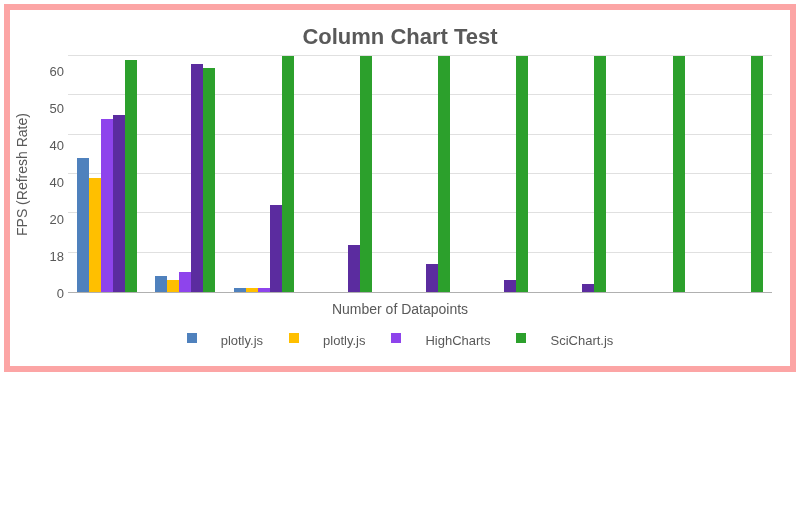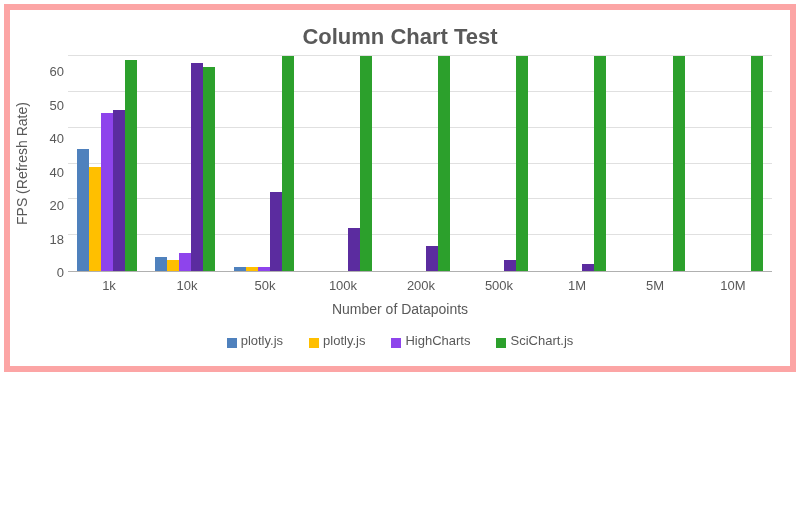--- a/index.html
+++ b/index.html
@@ -96,22 +96,22 @@
       padding: 8px 0 6px 0;
     }
     .legend-row {
       display: flex;
       justify-content: center;
       gap: 26px;
       padding: 10px 0 18px 0;
     }
     .legend-item {
       display: flex;
-      align-items: flex-end;
-      gap: 4px;
+      align-items: flex-start;
+      gap: 24px;
       font-size: 13px;
       color: #595959;
     }
     .legend-swatch {
       width: 10px;
       height: 10px;
     }
   </style>
 </head>
 <body>
@@ -199,31 +199,20 @@
         </div>
     <div class="gridline" style="bottom: 16.6667%;"></div>
         <div class="gridline" style="bottom: 33.3333%;"></div>
         <div class="gridline" style="bottom: 50%;"></div>
         <div class="gridline" style="bottom: 66.6667%;"></div>
         <div class="gridline" style="bottom: 83.3333%;"></div>
         <div class="gridline" style="bottom: 100%;"></div>
       </div>
   </div>
 
-  <div class="x-ticks-row" id="x-ticks">
-      <div class="x-tick">1k</div>
-      <div class="x-tick">10k</div>
-      <div class="x-tick">50k</div>
-      <div class="x-tick">100k</div>
-      <div class="x-tick">200k</div>
-      <div class="x-tick">500k</div>
-      <div class="x-tick">1M</div>
-      <div class="x-tick">5M</div>
-      <div class="x-tick">10M</div>
-    </div>
   <div class="x-axis-label">Number of Datapoints</div>
 
   <div class="legend-row" id="legend">
       <div class="legend-item">
         <span class="legend-swatch" style="background: rgb(79, 129, 189);"></span>
         <span>plotly.js</span>
       </div>
       <div class="legend-item">
         <span class="legend-swatch" style="background: rgb(255, 191, 0);"></span>
         <span>plotly.js</span>

